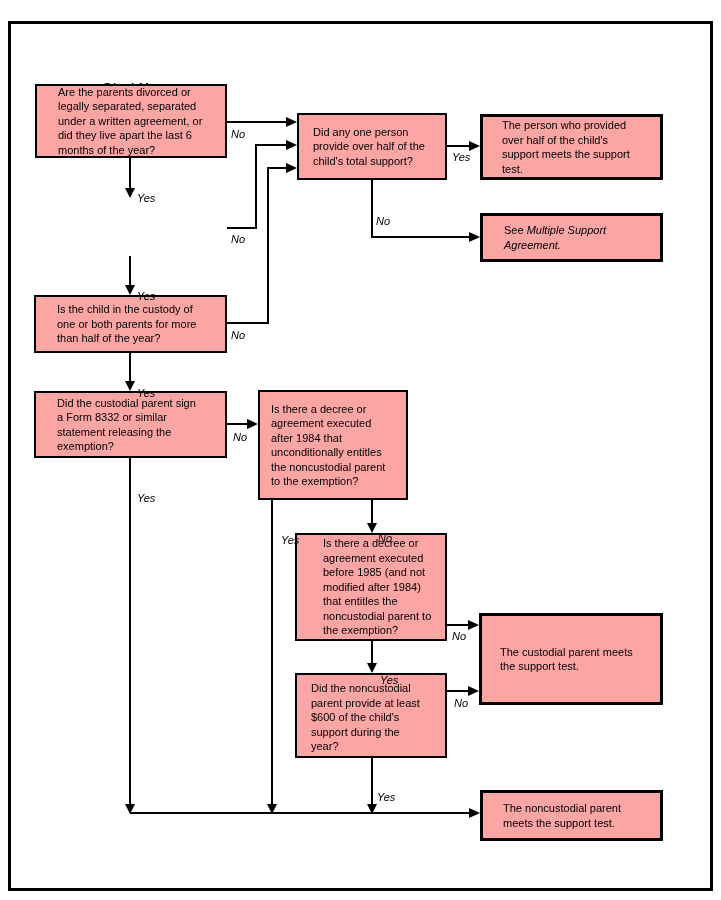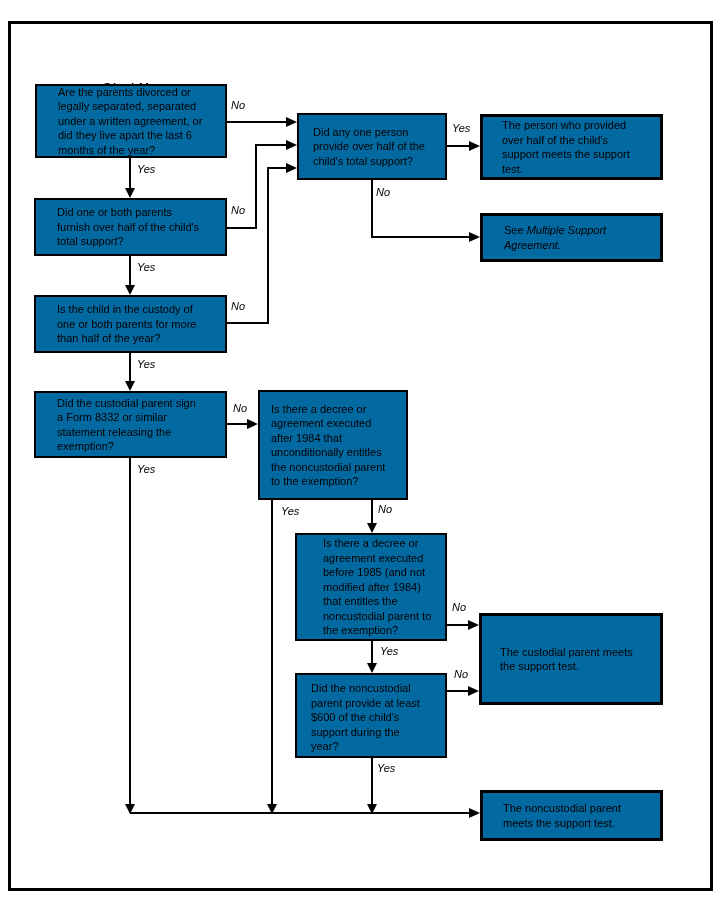--- a/index.html
+++ b/index.html
@@ -3,53 +3,48 @@
 <meta charset="utf-8">
 <style>
   html,body{margin:0;padding:0;background:#fff;}
   body{width:721px;height:900px;font-family:"Liberation Sans","DejaVu Sans",sans-serif;color:#000;}
   .canvas{position:relative;width:721px;height:900px;overflow:hidden;}
   .fig-title{position:absolute;left:4px;top:1px;font-size:12px;white-space:nowrap;}
   .fig-title .fig-label{font-weight:normal;margin-right:4px;}
   .fig-title b{font-weight:bold;}
   .outer{position:absolute;left:8px;top:21px;width:705px;height:870px;border:3px solid #000;box-sizing:border-box;}
   .start{position:absolute;left:102px;top:80px;font-size:14px;font-weight:bold;font-style:italic;}
-  .node{position:absolute;border:2px solid #000;box-sizing:border-box;background:#0369a1;
+  .node{position:absolute;border:2px solid #000;box-sizing:border-box;background:#fca5a5;
         display:flex;align-items:center;font-size:11px;line-height:14.5px;}
   .node .txt{white-space:pre-line;display:block;}
   .result{border-width:3px;}
   .hl{position:absolute;height:2px;background:#000;}
   .vl{position:absolute;width:2px;background:#000;}
   .ar{position:absolute;width:0;height:0;border-top:5px solid transparent;border-bottom:5px solid transparent;border-left:11px solid #000;}
   .ad{position:absolute;width:0;height:0;border-left:5px solid transparent;border-right:5px solid transparent;border-top:10px solid #000;}
-  .lbl{position:absolute;font-size:11px;font-style:italic;white-space:nowrap;}
+  .lbl{position:absolute;font-size:11px;font-style:italic;white-space:nowrap;margin-top:29px;}
 </style>
 </head>
 <body>
 
 <div class="canvas">
 
 
   <div class="outer"></div>
 
   <div class="start">Start Here</div>
 
   <div class="node" style="left:35px;top:84px;width:192px;height:74px;padding:4px 6px 4px 21px;">
       <span class="txt">Are the parents divorced or
 legally separated, separated
 under a written agreement, or
 did they live apart the last 6
 months of the year?</span>
     </div>
 
-  <div class="node" style="left:34px;top:198px;width:193px;height:58px;padding:4px 4px 4px 21px;">
-      <span class="txt">Did one or both parents
-furnish over half of the child's
-total support?</span>
-    </div>
 
   <div class="node" style="left:34px;top:295px;width:193px;height:58px;padding:4px 4px 4px 21px;">
       <span class="txt">Is the child in the custody of
 one or both parents for more
 than half of the year?</span>
     </div>
 
   <div class="node" style="left:34px;top:391px;width:193px;height:67px;padding:4px 4px 4px 21px;">
       <span class="txt">Did the custodial parent sign
 a Form 8332 or similar

